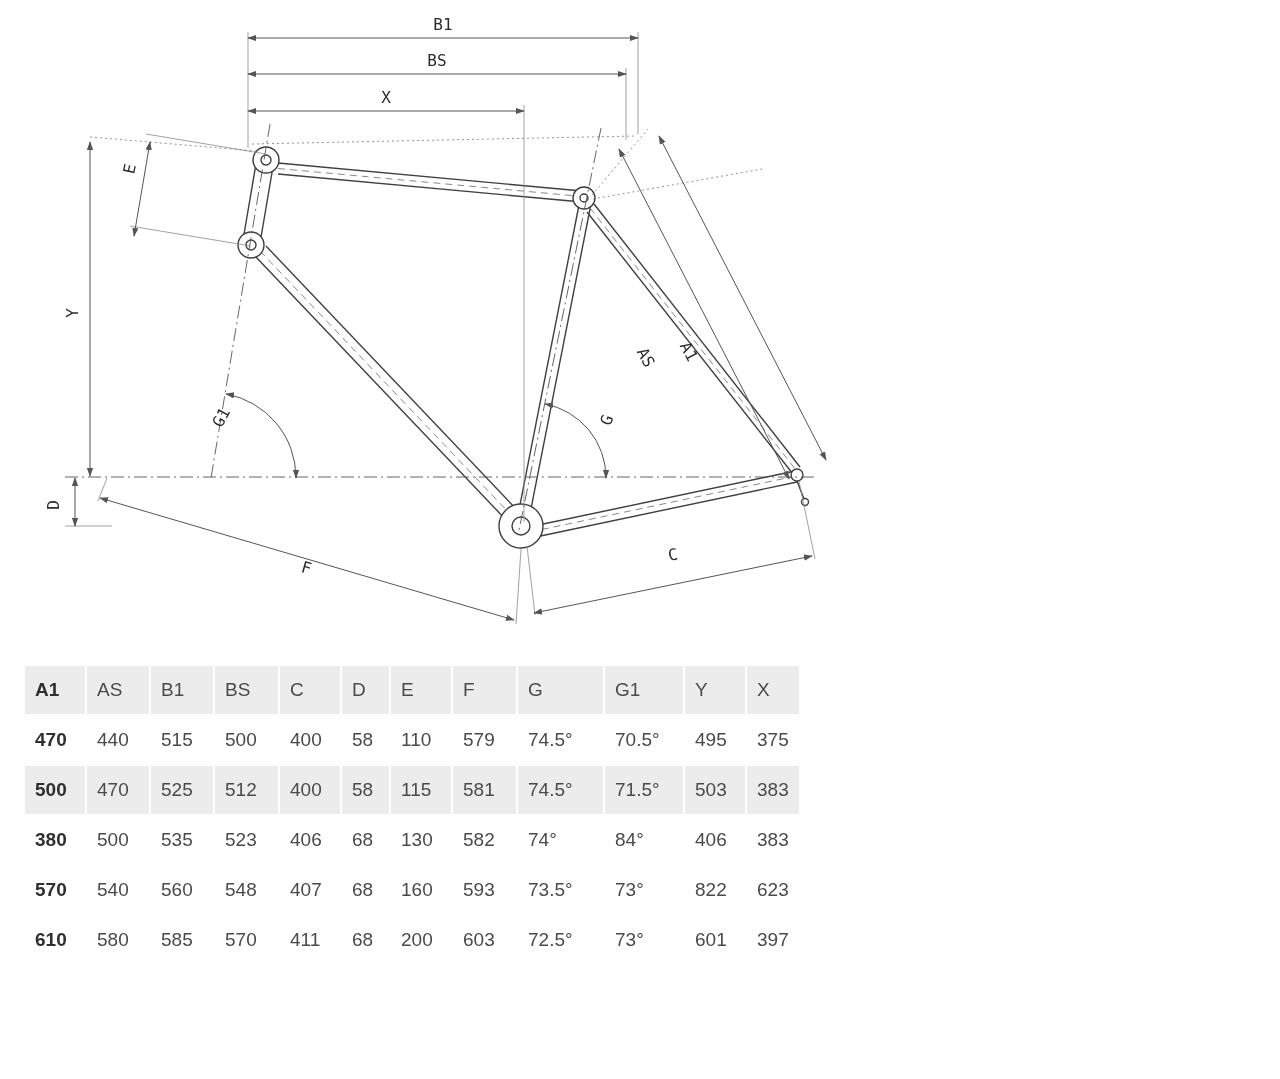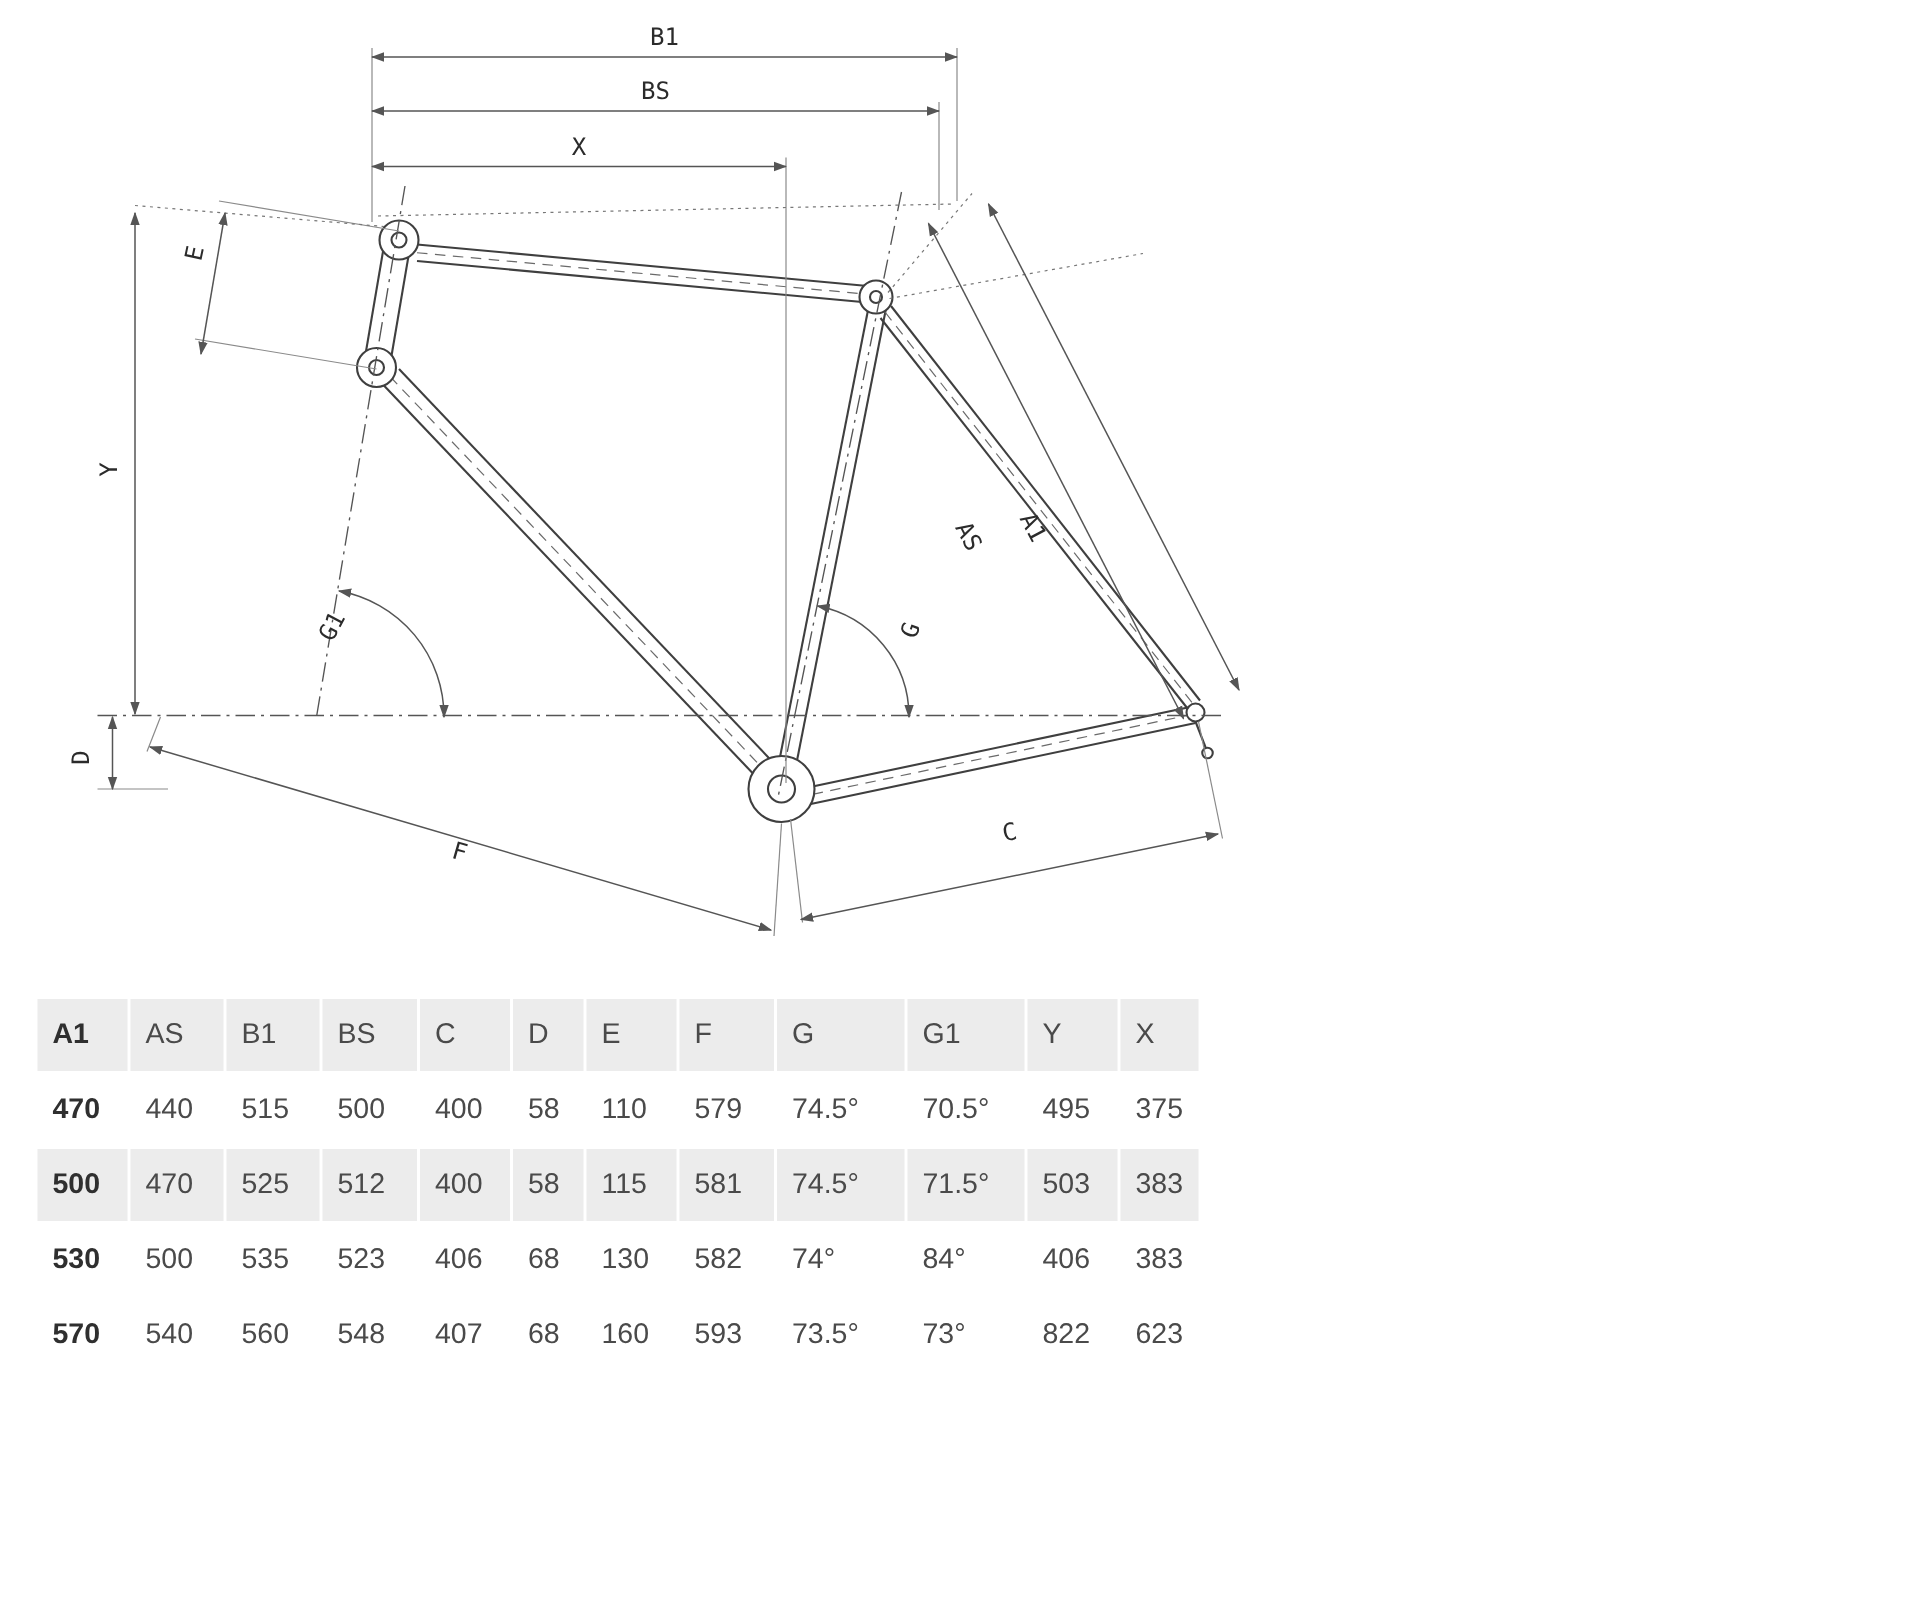--- a/index.html
+++ b/index.html
@@ -174,21 +174,21 @@
           <td>400</td>
           <td>58</td>
           <td>115</td>
           <td>581</td>
           <td>74.5°</td>
           <td>71.5°</td>
           <td>503</td>
           <td>383</td>
         </tr>
         <tr>
-          <td class="size">530</td>
+          <td class="size">380</td>
           <td>500</td>
           <td>535</td>
           <td>523</td>
           <td>406</td>
           <td>68</td>
           <td>130</td>
           <td>582</td>
           <td>74°</td>
           <td>84°</td>
           <td>406</td>
@@ -201,16 +201,30 @@
           <td>548</td>
           <td>407</td>
           <td>68</td>
           <td>160</td>
           <td>593</td>
           <td>73.5°</td>
           <td>73°</td>
           <td>822</td>
           <td>623</td>
         </tr>
+        <tr>
+          <td class="size">610</td>
+          <td>580</td>
+          <td>585</td>
+          <td>570</td>
+          <td>411</td>
+          <td>68</td>
+          <td>200</td>
+          <td>603</td>
+          <td>72.5°</td>
+          <td>73°</td>
+          <td>601</td>
+          <td>397</td>
+        </tr>
       </tbody>
   </table>
 
 </div>
 
 </body></html>

